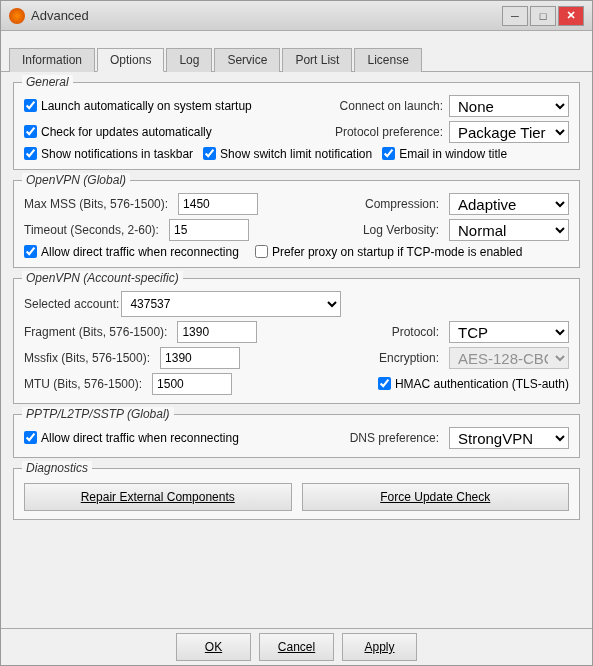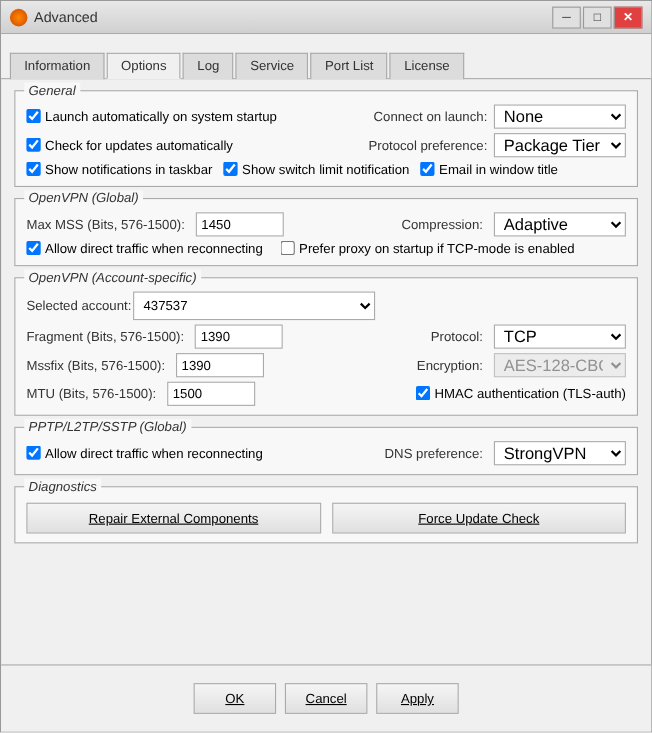--- a/index.html
+++ b/index.html
@@ -145,21 +145,21 @@
       border: 1px solid #aaa;
       background: white;
       font-size: 12px;
       padding: 0 4px;
       width: 80px;
     }
     .bottom-bar {
       display: flex;
       justify-content: center;
       gap: 8px;
-      padding: 16px 12px;
+      padding: 4px 12px;
       border-top: 1px solid #aaa;
       background: #f0f0f0;
       flex-shrink: 0;
     }
     .btn {
       height: 28px;
       min-width: 75px;
       border: 1px solid #aaa;
       background: linear-gradient(to bottom, #f5f5f5, #e0e0e0);
       cursor: pointer;
@@ -269,20 +269,30 @@
         <input type="text" class="textbox" value="1450" style="">
         <span style="flex:1"></span>
         <span class="field-label">Compression:</span>
         <select class="dropdown dropdown-wide">
           <option>Adaptive</option>
           <option>None</option>
           <option>LZO</option>
         </select>
       </div>
 
+      <div style="display:flex; align-items:center; gap:10px; margin-top:4px;">
+        <span class="field-label">Timeout (Seconds, 2-60):</span>
+        <input type="text" class="textbox" value="15" style="">
+        <span style="flex:1"></span>
+        <span class="field-label">Log Verbosity:</span>
+        <select class="dropdown dropdown-wide">
+          <option>Normal</option>
+          <option>Verbose</option>
+        </select>
+      </div>
 
       <div style="display:flex; align-items:center; gap:16px; margin-top:4px;">
         <label class="checkbox-label">
           <input type="checkbox" checked="" style="">
           <span>Allow direct traffic when reconnecting</span>
         </label>
         <label class="checkbox-label">
           <input type="checkbox" style="">
           <span>Prefer proxy on startup if TCP-mode is enabled</span>
         </label>

